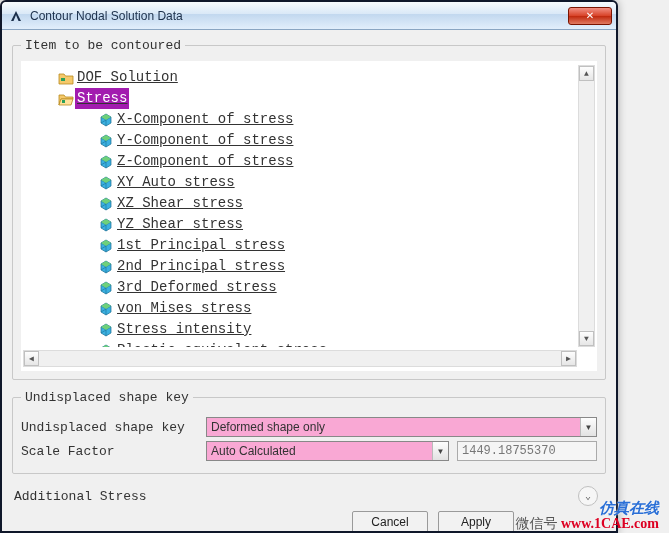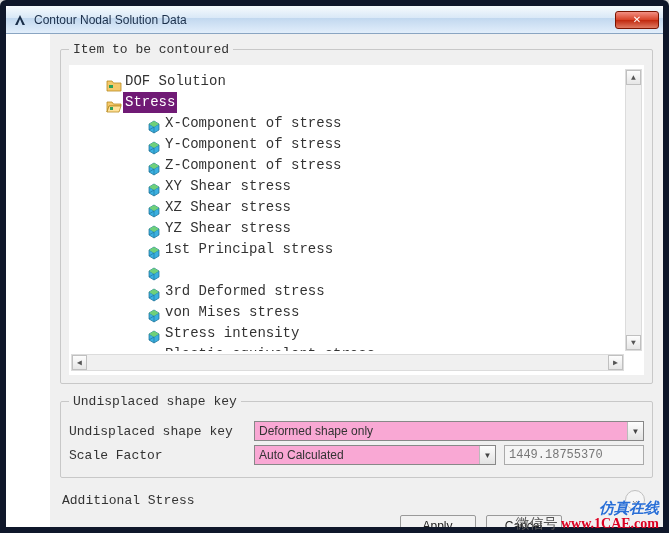--- a/index.html
+++ b/index.html
@@ -7,24 +7,24 @@
     margin: 0;
     font-family: "Consolas", "Courier New", monospace;
     font-size: 13px;
     background: #f0f0f0;
     width: 669px;
     height: 533px;
     overflow: hidden;
     position: relative;
   }
   .window {
-    width: 669px;
+    width: 618px;
     height: 533px;
     background: #fff;
-    border: 6px solid #0f172a;
+    border: 2px solid #0f172a;
     border-radius: 6px 6px 0 0;
     box-shadow: 0 0 8px rgba(0,0,0,.3);
     display: flex;
     flex-direction: column;
   }
   .titlebar {
     height: 28px;
     background: linear-gradient(to bottom, #f6fafd 0%, #d9e8f7 45%, #c2d8ef 46%, #e2eefb 100%);
     border-bottom: 1px solid #8aa5c2;
     display: flex;
@@ -55,21 +55,20 @@
     font-family: "Segoe UI", sans-serif;
     font-size: 10px;
   }
   .content {
     flex: 1;
     background: #f0f0f0;
     padding: 8px 10px 16px 10px;
     font-family: "Consolas", "Courier New", monospace;
     color: #333;
     overflow: hidden;
-    margin-left: 44px;
   }
   fieldset {
     border: 1px solid #c8c8c8;
     border-radius: 2px;
     margin: 0 0 10px 0;
     padding: 8px 8px;
     background: #f0f0f0;
   }
   fieldset legend {
     padding: 0 4px;
@@ -84,29 +83,30 @@
     border: none;
   }
   .tree {
     height: 280px;
     overflow: hidden;
     line-height: 21px;
     font-size: 14px;
   }
   .tree .row {
     display: flex;
-    align-items: flex-end;
+    align-items: center;
     height: 21px;
     white-space: nowrap;
+    text-decoration: underline;
   }
   .tree .row .pad { display:inline-block; }
   .tree .row .ico { width: 18px; display:inline-flex; align-items:center; justify-content:center; }
   .tree .row .lbl { padding: 0 2px; }
   .tree .row .lbl.sel {
-    background: #701a75;
+    background: #a21caf;
     color: #fff;
   }
   .vscroll, .hscroll {
     position: absolute;
     background: #f0f0f0;
     border: 1px solid #dcdcdc;
   }
   .vscroll {
     right: 2px; top: 4px; bottom: 24px; width: 17px;
     display: flex; flex-direction: column;
@@ -288,21 +288,21 @@
             </div>
             <div class="row">
               <span class="pad" style="width: 62px;"></span>
               <span class="ico">
                 <svg width="14" height="14" viewBox="0 0 14 14">
                   <path d="M7 1l5 3v6l-5 3-5-3V4z" fill="#3bb0e0" stroke="#1a6f94" stroke-width="0.7"></path>
                   <path d="M7 1v12M2 4l5 3 5-3M2 10l5-3" stroke="#1a6f94" stroke-width="0.6" fill="none"></path>
                   <path d="M7 1l5 3-5 3-5-3z" fill="#6fd07a"></path>
                 </svg>
               </span>
-              <span class="lbl">XY Shear stress</span>
+              <span class="lbl">XY Auto stress</span>
             </div>
             <div class="row">
               <span class="pad" style="width: 62px;"></span>
               <span class="ico">
                 <svg width="14" height="14" viewBox="0 0 14 14">
                   <path d="M7 1l5 3v6l-5 3-5-3V4z" fill="#3bb0e0" stroke="#1a6f94" stroke-width="0.7"></path>
                   <path d="M7 1v12M2 4l5 3 5-3M2 10l5-3" stroke="#1a6f94" stroke-width="0.6" fill="none"></path>
                   <path d="M7 1l5 3-5 3-5-3z" fill="#6fd07a"></path>
                 </svg>
               </span>
@@ -332,20 +332,21 @@
             </div>
             <div class="row">
               <span class="pad" style="width: 62px;"></span>
               <span class="ico">
                 <svg width="14" height="14" viewBox="0 0 14 14">
                   <path d="M7 1l5 3v6l-5 3-5-3V4z" fill="#3bb0e0" stroke="#1a6f94" stroke-width="0.7"></path>
                   <path d="M7 1v12M2 4l5 3 5-3M2 10l5-3" stroke="#1a6f94" stroke-width="0.6" fill="none"></path>
                   <path d="M7 1l5 3-5 3-5-3z" fill="#6fd07a"></path>
                 </svg>
               </span>
+              <span class="lbl">2nd Principal stress</span>
             </div>
             <div class="row">
               <span class="pad" style="width: 62px;"></span>
               <span class="ico">
                 <svg width="14" height="14" viewBox="0 0 14 14">
                   <path d="M7 1l5 3v6l-5 3-5-3V4z" fill="#3bb0e0" stroke="#1a6f94" stroke-width="0.7"></path>
                   <path d="M7 1v12M2 4l5 3 5-3M2 10l5-3" stroke="#1a6f94" stroke-width="0.6" fill="none"></path>
                   <path d="M7 1l5 3-5 3-5-3z" fill="#6fd07a"></path>
                 </svg>
               </span>
@@ -421,24 +422,24 @@
       </div>
     </fieldset>
 
     <div class="additional">
       <span>Additional Stress</span>
       <span class="chev">⌄</span>
     </div>
 
     <div class="button-bar">
       <div class="btn">
+          <span>Cancel</span>
+        </div>
+      <div class="btn">
           <span>Apply</span>
-        </div>
-      <div class="btn">
-          <span>Cancel</span>
         </div>
     </div>
 
   </div>
 </div>
 
 <div class="watermark">
   <div class="top">仿真在线</div>
   <div class="bot">
     <span class="b1">微信号</span>

